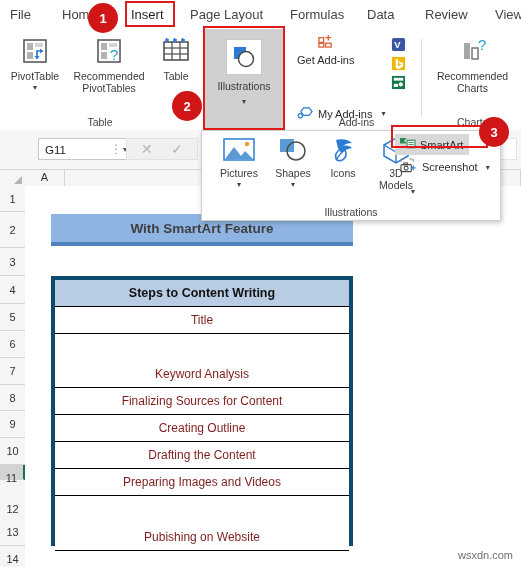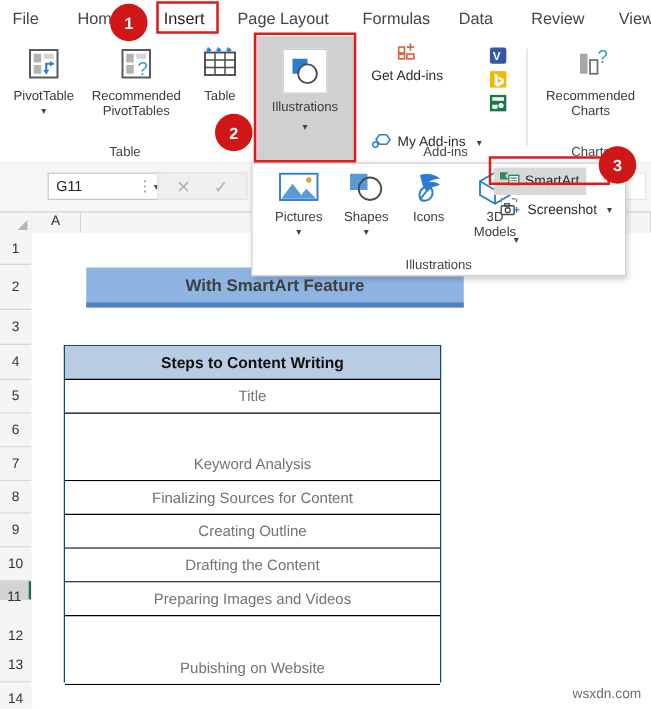--- a/index.html
+++ b/index.html
@@ -58,23 +58,23 @@
   .corner:after{content:"";position:absolute;right:3px;bottom:2px;width:0;height:0;
                 border-left:8px solid transparent;border-bottom:8px solid #b5b5b5;}
   .rowhdrs{position:absolute;left:0;top:17px;width:25px;bottom:0;background:#f5f5f5;border-right:1px solid #c9c9c9;}
   .rowcell{position:absolute;left:0;width:25px;text-align:center;font-size:11px;color:#333;
            border-bottom:1px solid #d4d4d4;box-sizing:border-box;background:#f5f5f5;}
   .rowcell.sel{background:#d3d3d3;color:#333;border-right:2px solid #137346;}
   .cells{position:absolute;left:25px;top:17px;right:0;bottom:0;background:#fff;}
 
   .banner{position:absolute;background:#8db4e2;color:#404040;font-weight:bold;font-size:13.5px;
           display:flex;align-items:center;justify-content:center;border-bottom:4px solid #4f81bd;box-sizing:border-box;}
-  .tbl{position:absolute;border:1px solid #0c4a6e;box-sizing:border-box;}
+  .tbl{position:absolute;border:4px solid #0c4a6e;box-sizing:border-box;}
   .trow{position:absolute;left:0;right:0;display:flex;align-items:center;justify-content:center;
-        box-sizing:border-box;border-bottom:1px solid #000;font-size:12px;color:#737373;background:#fff;}
+        box-sizing:border-box;border-bottom:1px solid #000;font-size:12px;color:#7f1d1d;background:#fff;}
   .trow.hdr{background:#b8cce4;font-weight:bold;font-size:12.5px;color:#111;}
   .trow.last{border-bottom:none;}
 
   
   .rbox{position:absolute;border:2.5px solid #e01b1b;box-sizing:border-box;z-index:60;pointer-events:none;}
   .badge{position:absolute;border-radius:50%;background:#d01616;color:#fff;font-weight:bold;
          display:flex;align-items:center;justify-content:center;z-index:70;font-size:13px;}
 
   .wm{position:absolute;right:8px;bottom:6px;font-size:11px;color:#6f6f6f;font-family:"Liberation Sans",sans-serif;z-index:80;}
 </style>
@@ -254,21 +254,21 @@
       <div class="rowcell" style="top:225px;height:27px;line-height:27px;">9</div>
       <div class="rowcell" style="top:252px;height:27px;line-height:27px;">10</div>
       <div class="rowcell sel" style="top:279px;height:15px;line-height:27px;">11</div>
       <div class="rowcell" style="top:310px;height:27px;line-height:27px;">12</div>
       <div class="rowcell" style="top:333px;height:27px;line-height:27px;">13</div>
       <div class="rowcell" style="top:360px;height:27px;line-height:27px;">14</div>
     </div>
 
     <div class="cells">
 
-      <div class="banner" style="left:44px;top:28px;width:302px;height:32px;justify-content:center;">
+      <div class="banner" style="left:26px;top:28px;width:302px;height:32px;justify-content:center;">
         <span>With SmartArt Feature</span>
       </div>
 
       <div class="tbl" style="left:26px;top:90px;width:302px;height:270px;">
         <div class="trow hdr" style="top:0;height:27px;">
           <span>Steps to Content Writing</span>
         </div>
         <div class="trow" style="top:27px;height:27px;">
           <span>Title</span>
         </div>

